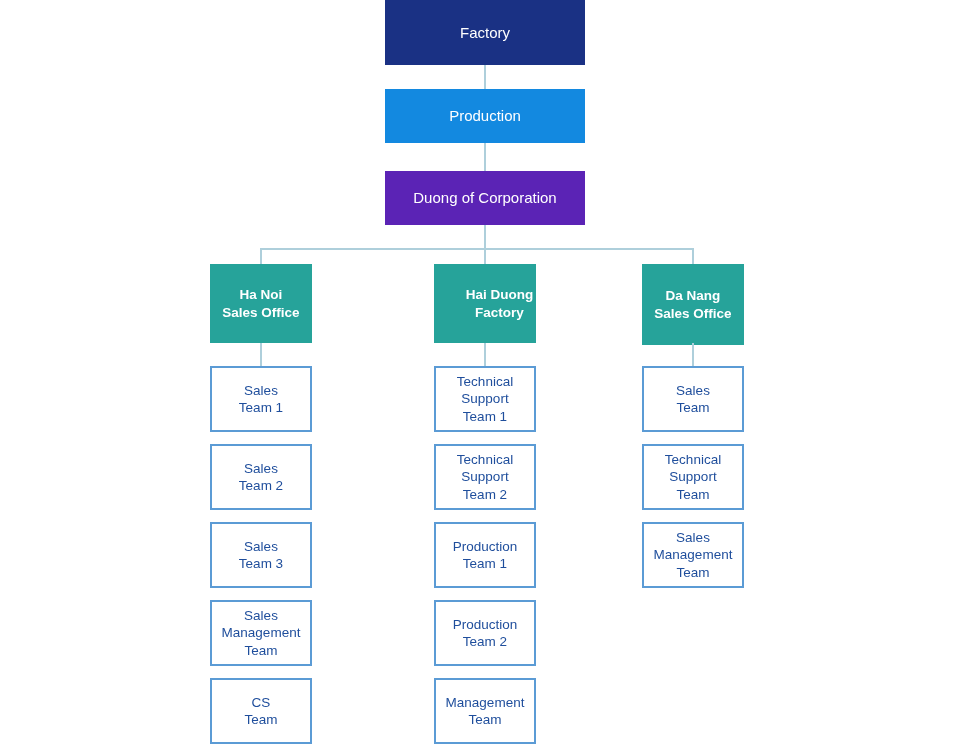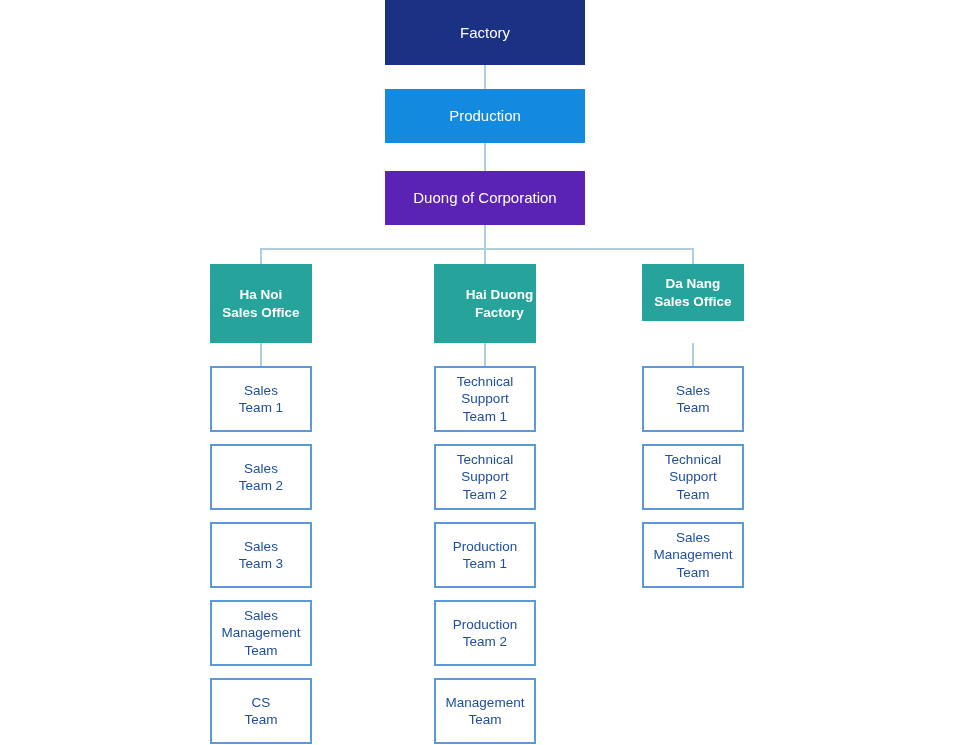--- a/index.html
+++ b/index.html
@@ -132,21 +132,21 @@
   </div>
   <div class="node node-leaf" style="left:434px; top:600px; width:102px; height:66px;">
     <span class="node-label">Production
 Team 2</span>
   </div>
   <div class="node node-leaf" style="left:434px; top:678px; width:102px; height:66px;">
     <span class="node-label">Management
 Team</span>
   </div>
 
-  <div class="node node-branch" style="left:642px; top:264px; width:102px; height:57px; background:#26a39a;">
+  <div class="node node-branch" style="left:642px; top:264px; width:102px; height:81px; background:#26a39a;">
     <span class="node-label">Da Nang
 Sales Office</span>
   </div>
   <div class="conn conn-v" style="left:692px; top:343px; height:23px;"></div>
 
   <div class="node node-leaf" style="left:642px; top:366px; width:102px; height:66px;">
     <span class="node-label">Sales
 Team</span>
   </div>
   <div class="node node-leaf" style="left:642px; top:444px; width:102px; height:66px;">

